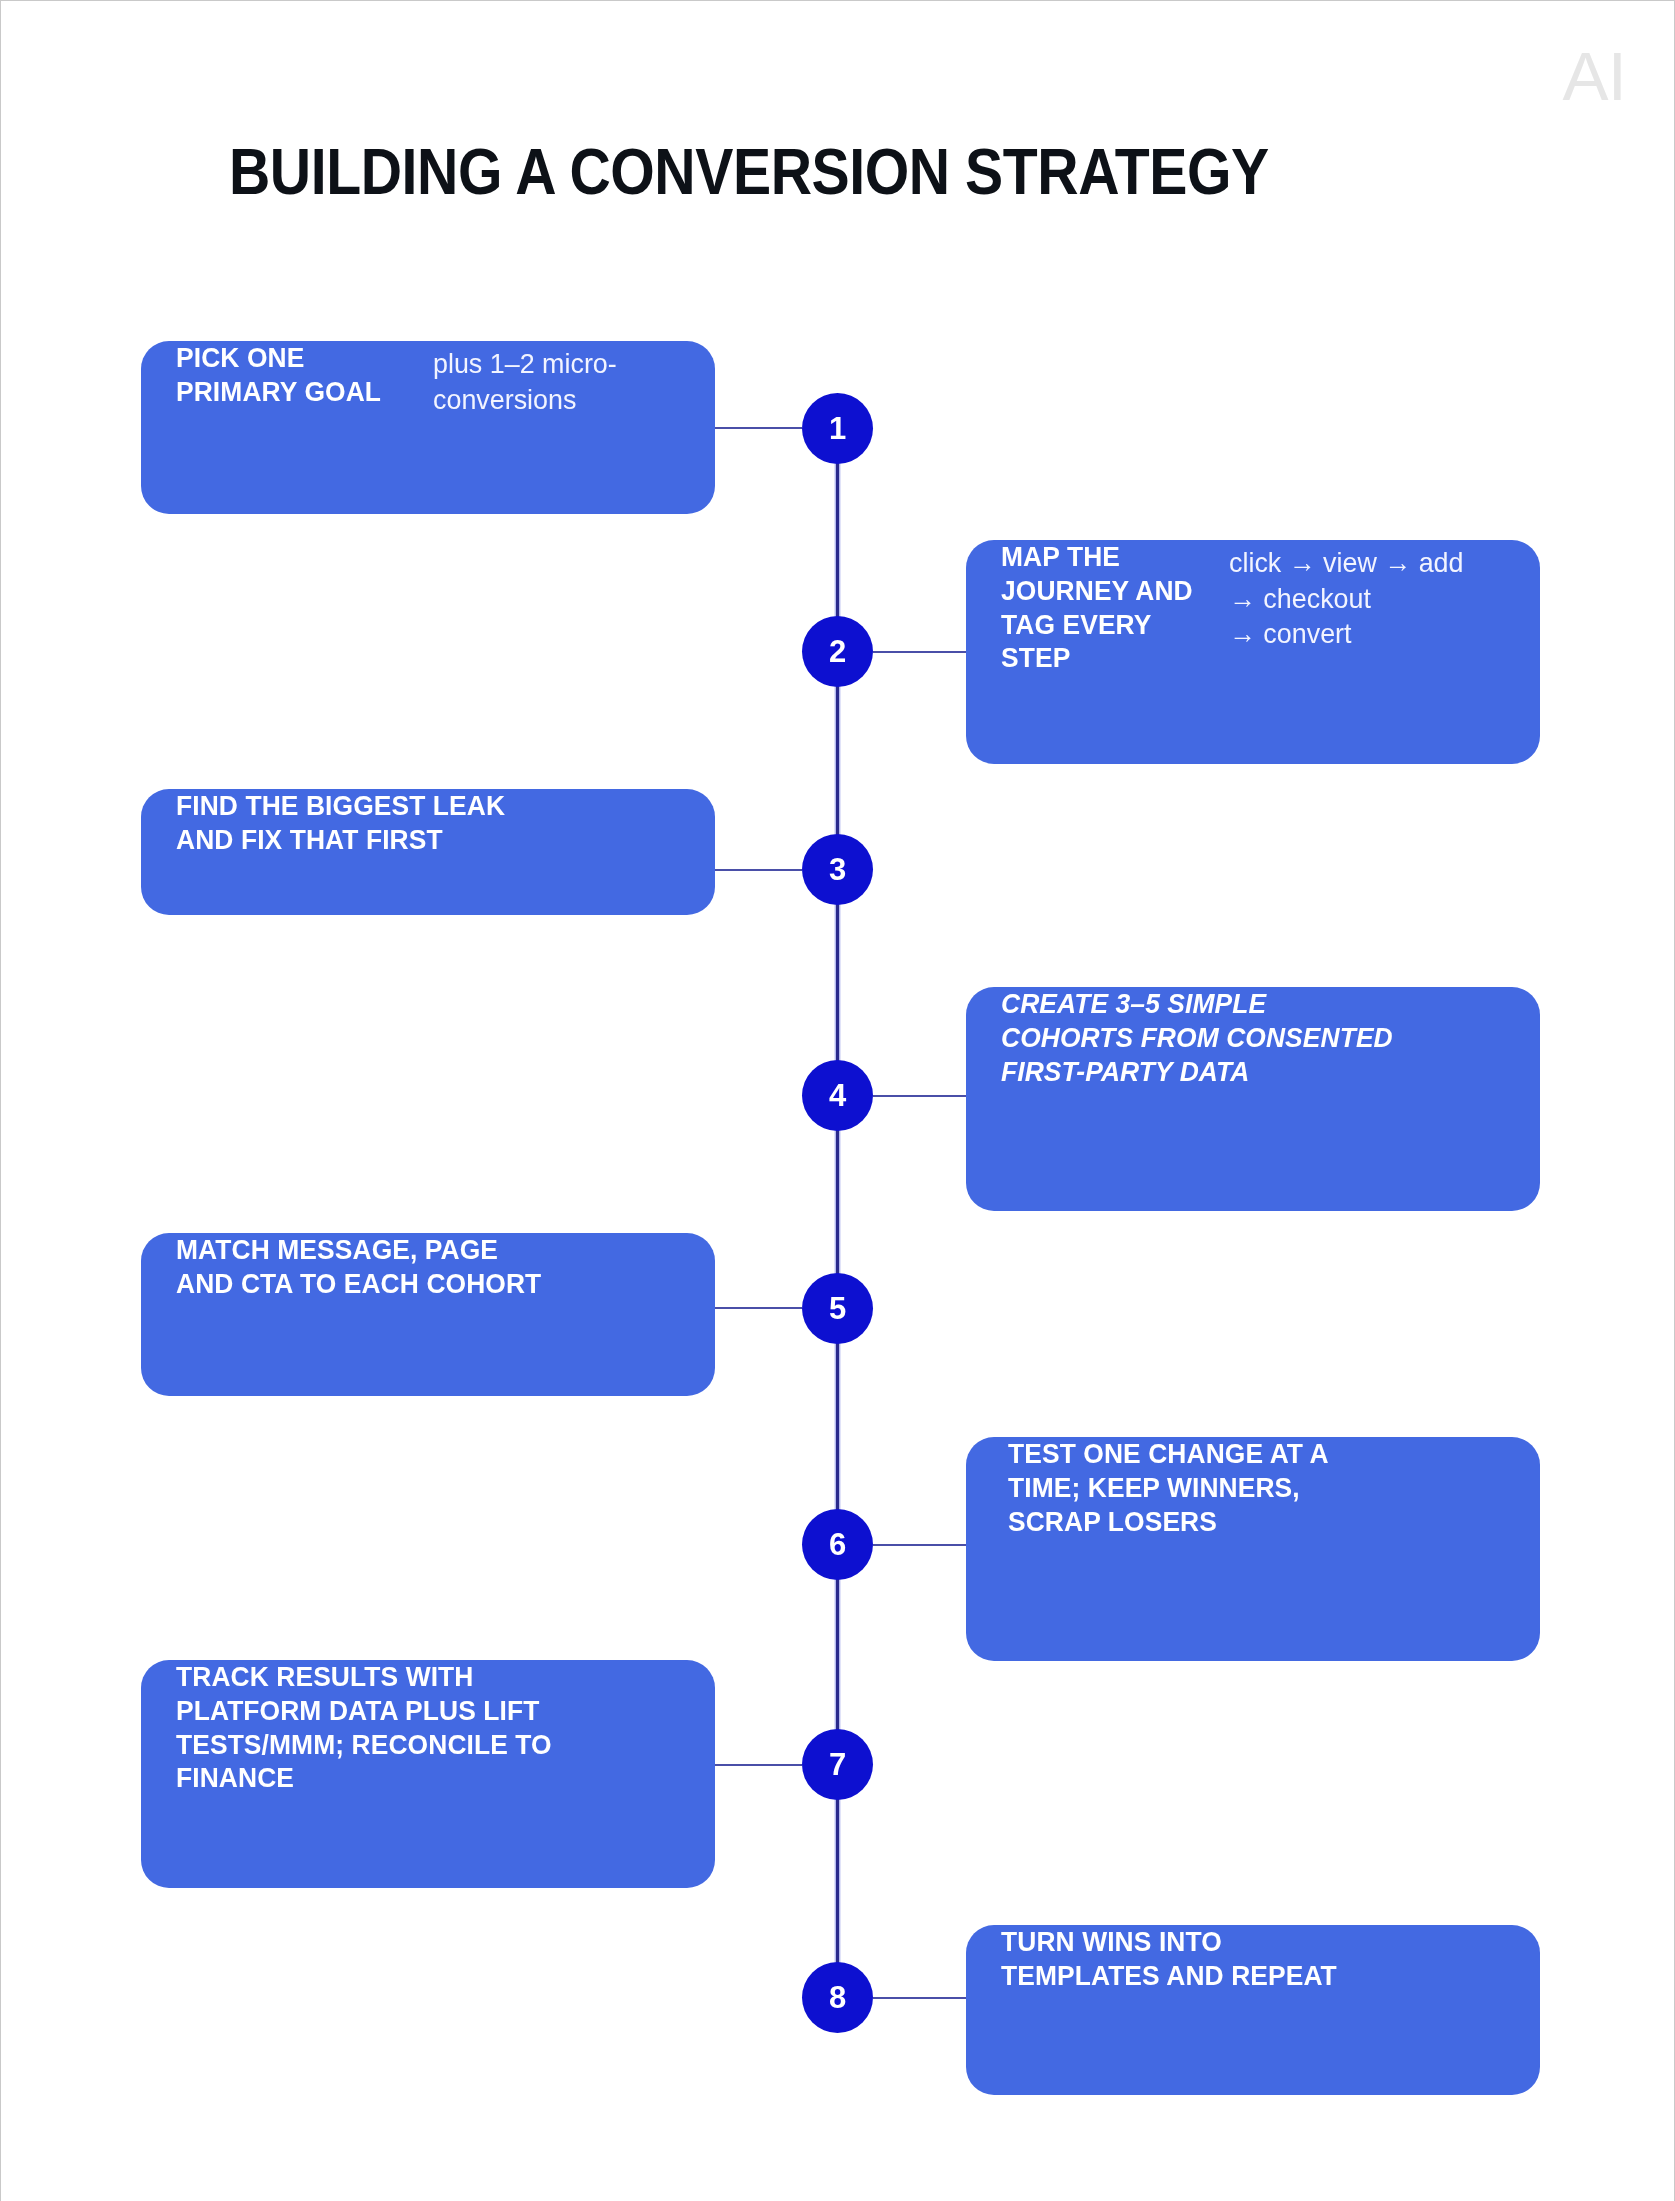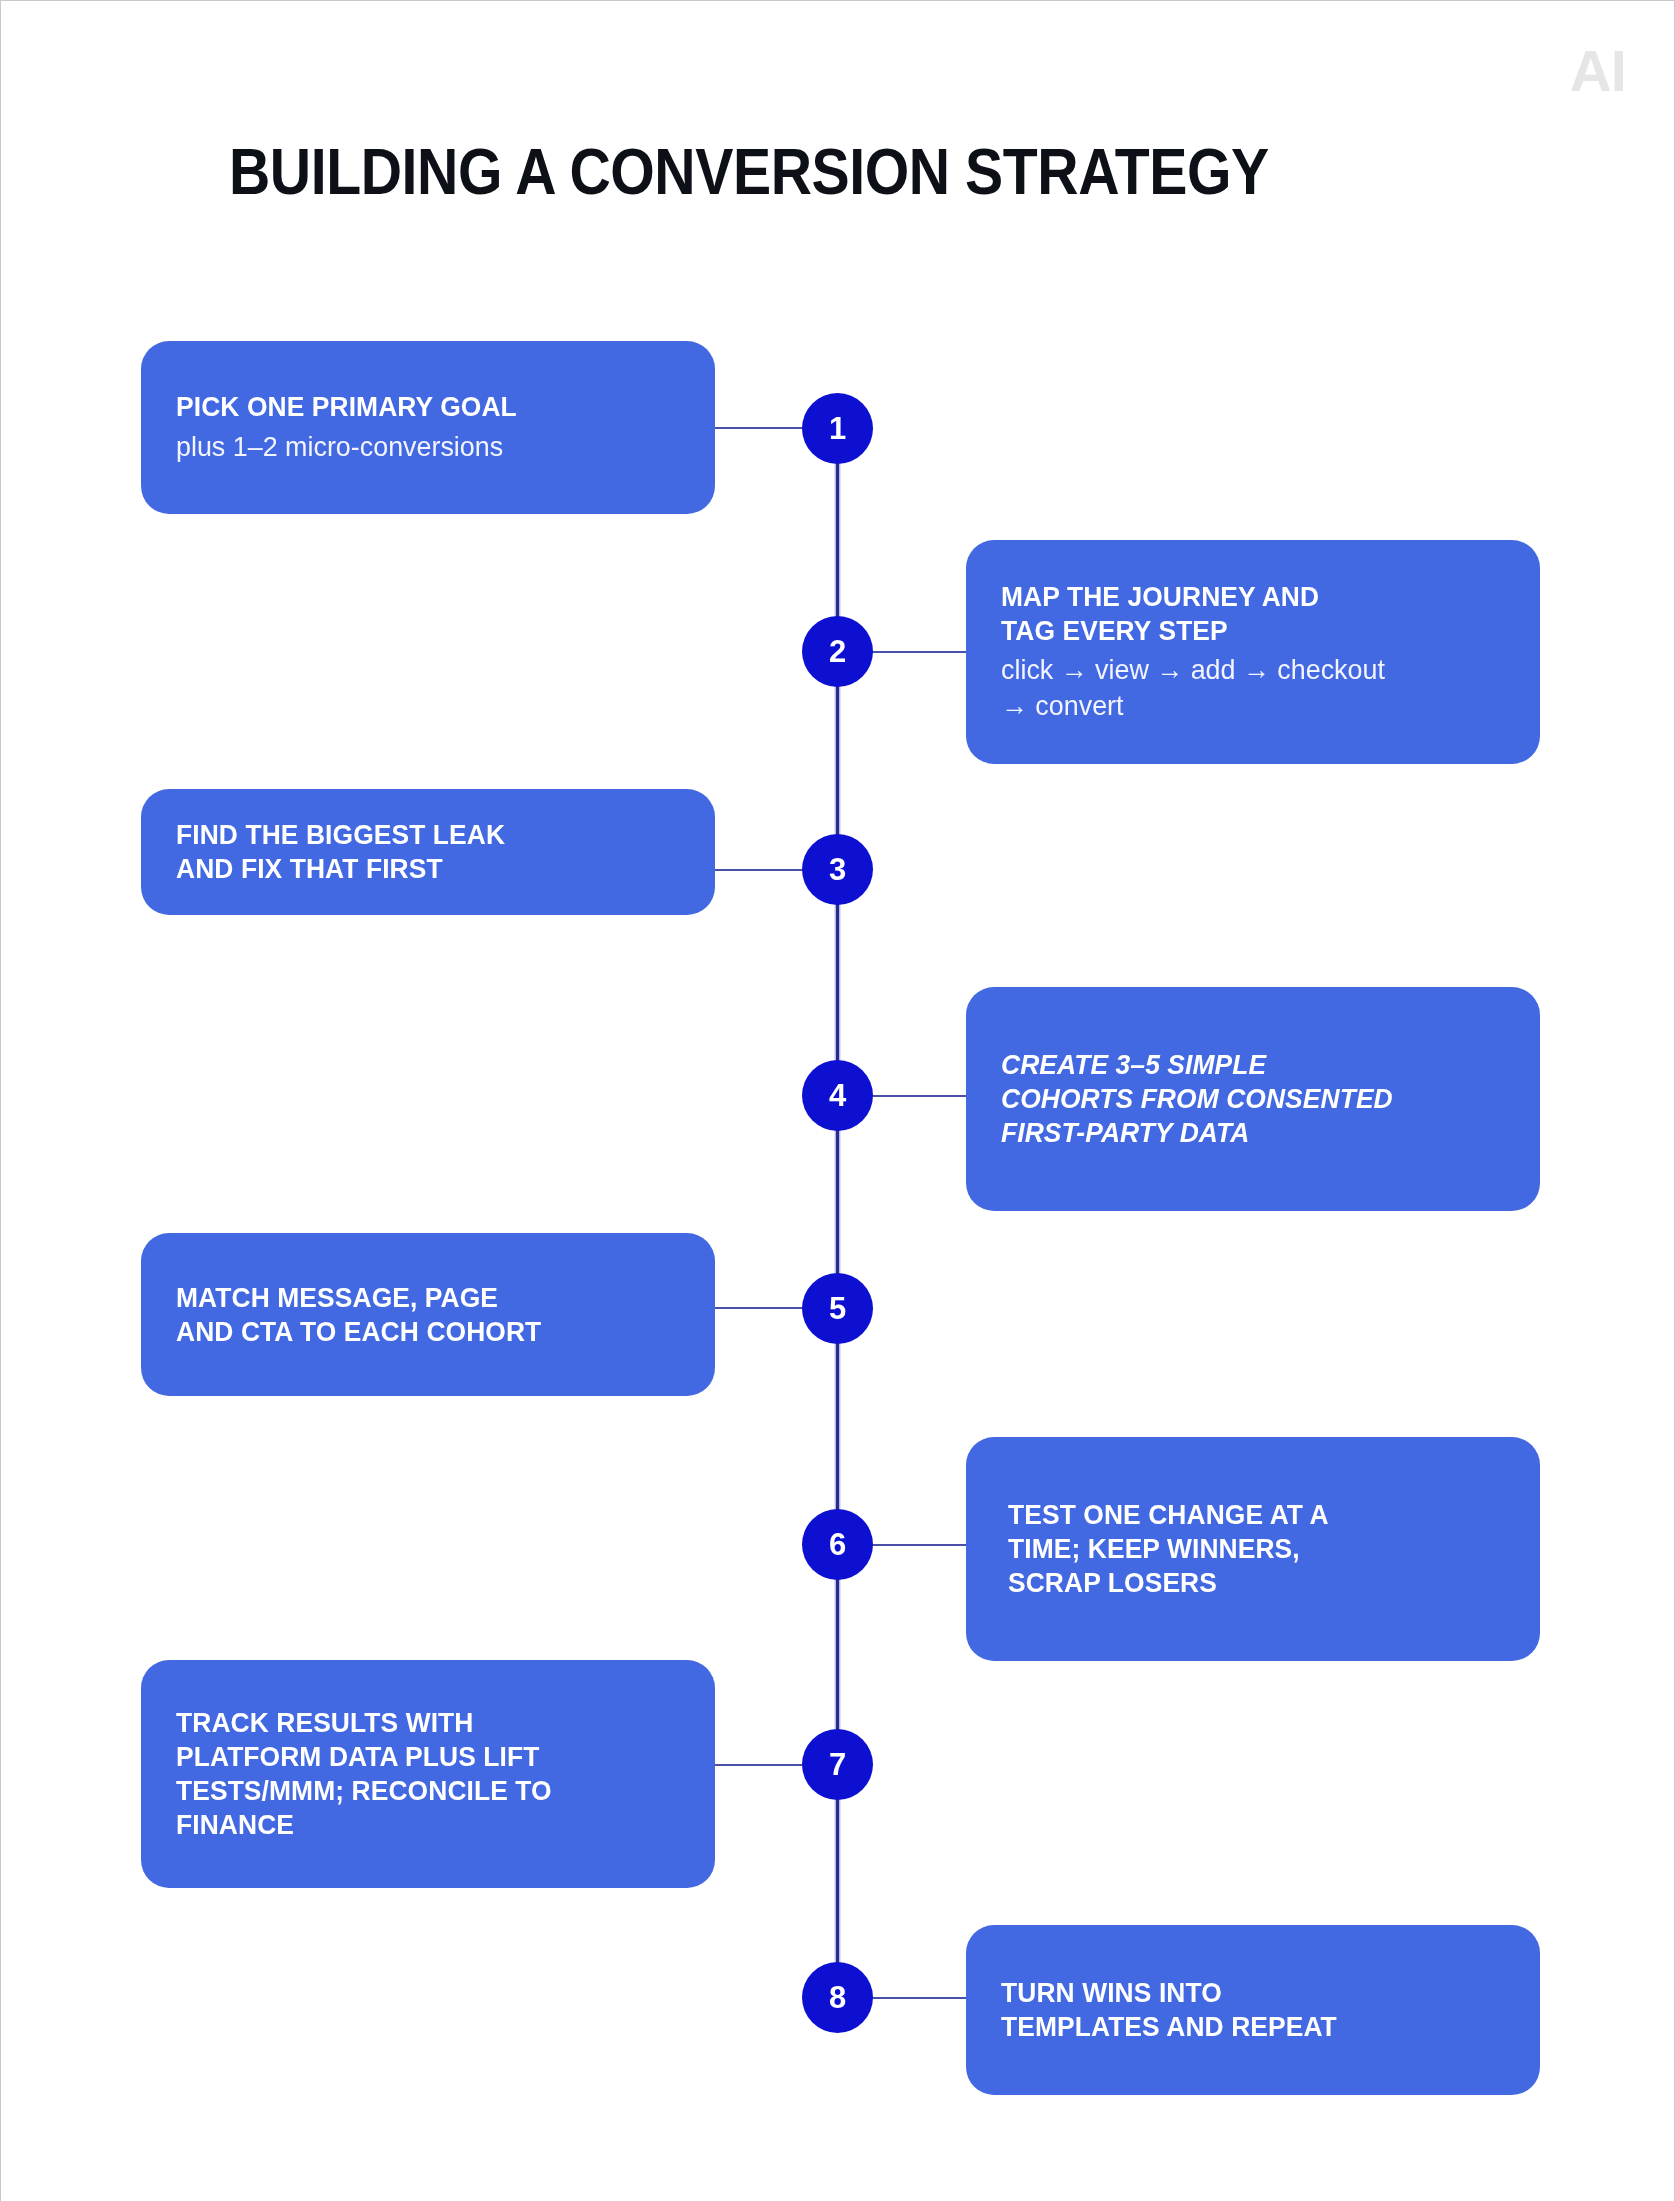--- a/index.html
+++ b/index.html
@@ -17,22 +17,22 @@
     background: #ffffff;
     border: 1.9px solid #c9c9c9;
     overflow: hidden;
   }
 
   
   .logo {
     position: absolute;
     top: 41px;
     right: 48px;
-    font-size: 58px;
-    font-weight: 700;
+    font-size: 69px;
+    font-weight: 400;
     letter-spacing: -0.9px;
     color: #e6e6e6;
     line-height: 1;
     user-select: none;
   }
 
   .page-title {
     position: absolute;
     left: 228px;
     top: 138px;
@@ -84,22 +84,22 @@
     line-height: 1;
     left: 801px;
   }
 
   .card {
     position: absolute;
     border-radius: 28px;
     background: #4369e2;
     padding: 0 35px;
     display: flex;
-    flex-direction: column;
-    justify-content: center;
+    flex-direction: row;
+    justify-content: space-between;
   }
 
   .card.left  { left: 140px;  width: 574px; }
   .card.right { left: 965px; width: 574px; }
 
   .card-title {
     font-size: 27.5px;
     font-weight: 800;
     line-height: 1.23;
     letter-spacing: 0.1px;

